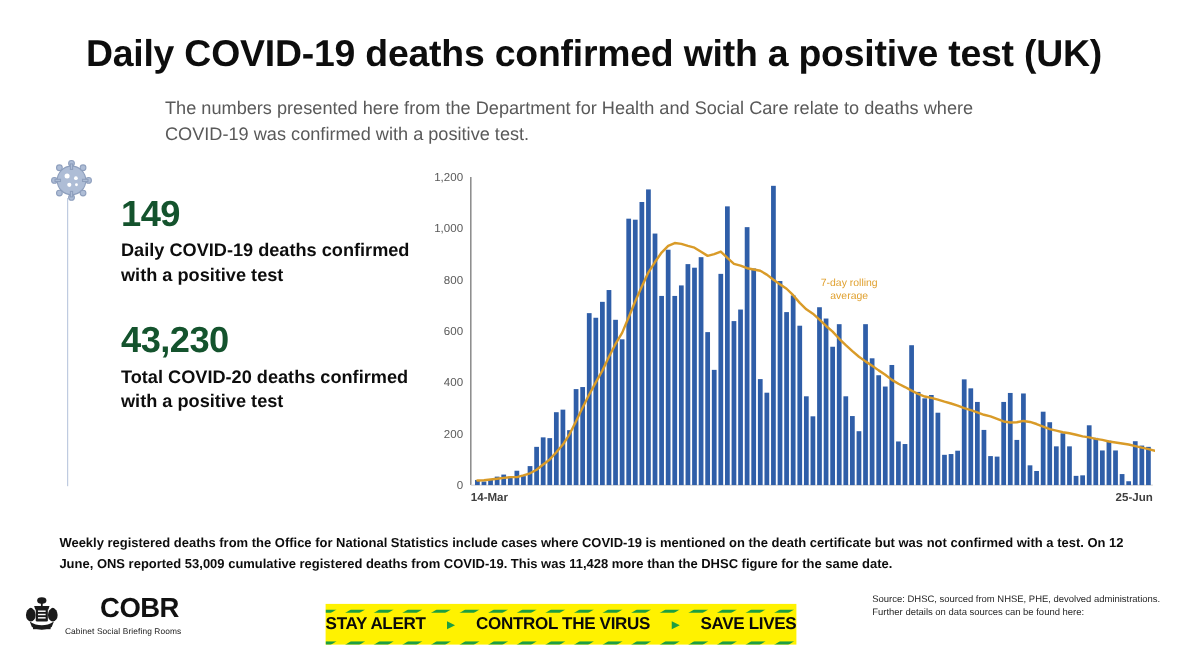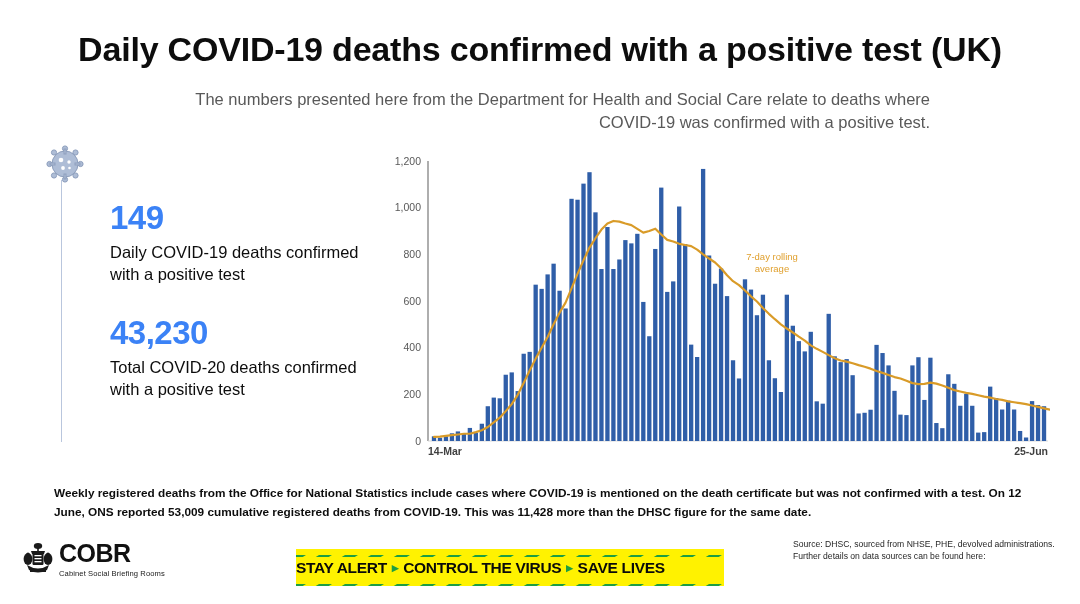--- a/index.html
+++ b/index.html
@@ -14,68 +14,68 @@
 
   
   #slide-title {
     position: absolute; top: 30px; left: 0; width: 1080px;
     text-align: center;
     font-size: 34px; font-weight: bold; color: #0d0d0d;
     letter-spacing: -0.2px;
   }
   #slide-subtitle {
     position: absolute; top: 88px; left: 150px; width: 780px;
-    text-align: right;
+    text-align: left;
     font-size: 16.5px; color: #595959; line-height: 1.42;
   }
 
   
   #virus-icon { position: absolute; top: 143px; left: 44px; }
   #stats-rule {
     position: absolute; top: 180px; left: 61px;
     width: 1px; height: 262px; background: #b9c6dd;
   }
   #stats-panel { position: absolute; top: 172px; left: 110px; width: 275px; }
   .stat-lead { font-size: 17px; color: #0d0d0d; line-height: 1.3; }
   .stat-number {
-    font-size: 33px; font-weight: bold; color: #3b82f6;
-    line-height: 1.12; margin-top: 28px; letter-spacing: -0.5px;
-  }
-  .stat-desc { font-size: 16.5px; color: #0d0d0d; line-height: 1.33; margin-top: 5px; }
+    font-size: 33px; font-weight: bold; color: #14532d;
+    line-height: 1.12; margin-top: 4px; letter-spacing: -0.5px;
+  }
+  .stat-desc { font-size: 16.5px; color: #0d0d0d; line-height: 1.33; margin-top: 5px; font-weight: bold; }
   .stat-block-2 { margin-top: 29px; }
 
   
   #chart { position: absolute; top: 150px; left: 382px; width: 668px; height: 310px; }
   #chart-svg { display: block; }
   .ytick { font-size: 10.5px; fill: #595959; text-anchor: end; font-family: "Liberation Sans", sans-serif; }
   .xtick { font-size: 10.5px; fill: #404040; font-weight: bold; font-family: "Liberation Sans", sans-serif; }
   .annot { font-size: 9.5px; fill: #e0a02e; text-anchor: middle; font-family: "Liberation Sans", sans-serif; }
 
   
   #footnote {
     position: absolute; top: 484px; left: 54px; width: 980px;
     font-size: 11.8px; color: #0d0d0d; line-height: 1.62; font-weight: bold;
   }
 
   
   #cobr-logo { position: absolute; top: 541px; left: 22px; display: flex; align-items: flex-start; }
   #cobr-text { margin-left: 5px; }
-  #cobr-title { font-size: 25px; font-weight: bold; letter-spacing: -0.5px; color: #111; line-height: 1; }
+  #cobr-title { font-size: 25px; font-weight: bold; letter-spacing: -0.5px; color: #111; line-height: 1; margin-left: 32px; }
   #cobr-sub { font-size: 7.6px; color: #1a1a1a; margin-top: 3px; letter-spacing: 0.1px; }
 
   #alert-banner {
     position: absolute; top: 549px; left: 296px; width: 428px; height: 37px;
     background: #fff200; overflow: hidden;
   }
   .chevron-strip { position: absolute; left: 0; width: 428px; height: 8px; overflow: hidden; }
   .chevron-strip.top { top: 0; }
   .chevron-strip.bottom { bottom: 0; }
   #alert-text {
     position: absolute; top: 0; left: 0; width: 428px; height: 37px;
-    display: flex; align-items: center; justify-content: flex-start;
+    display: flex; align-items: center; justify-content: space-between;
     font-size: 15.5px; font-weight: bold; color: #0a0a0a;
     letter-spacing: -0.3px; white-space: nowrap;
   }
   .alert-sep { color: #1e9e42; margin: 0 5px; font-size: 13px; }
 
   #source-block {
     position: absolute; top: 538px; left: 793px; width: 275px;
     font-size: 8.6px; color: #262626; line-height: 1.42;
   }
   #source-link { color: #2b8fb3; text-decoration: underline; word-break: break-all; display: block; }

